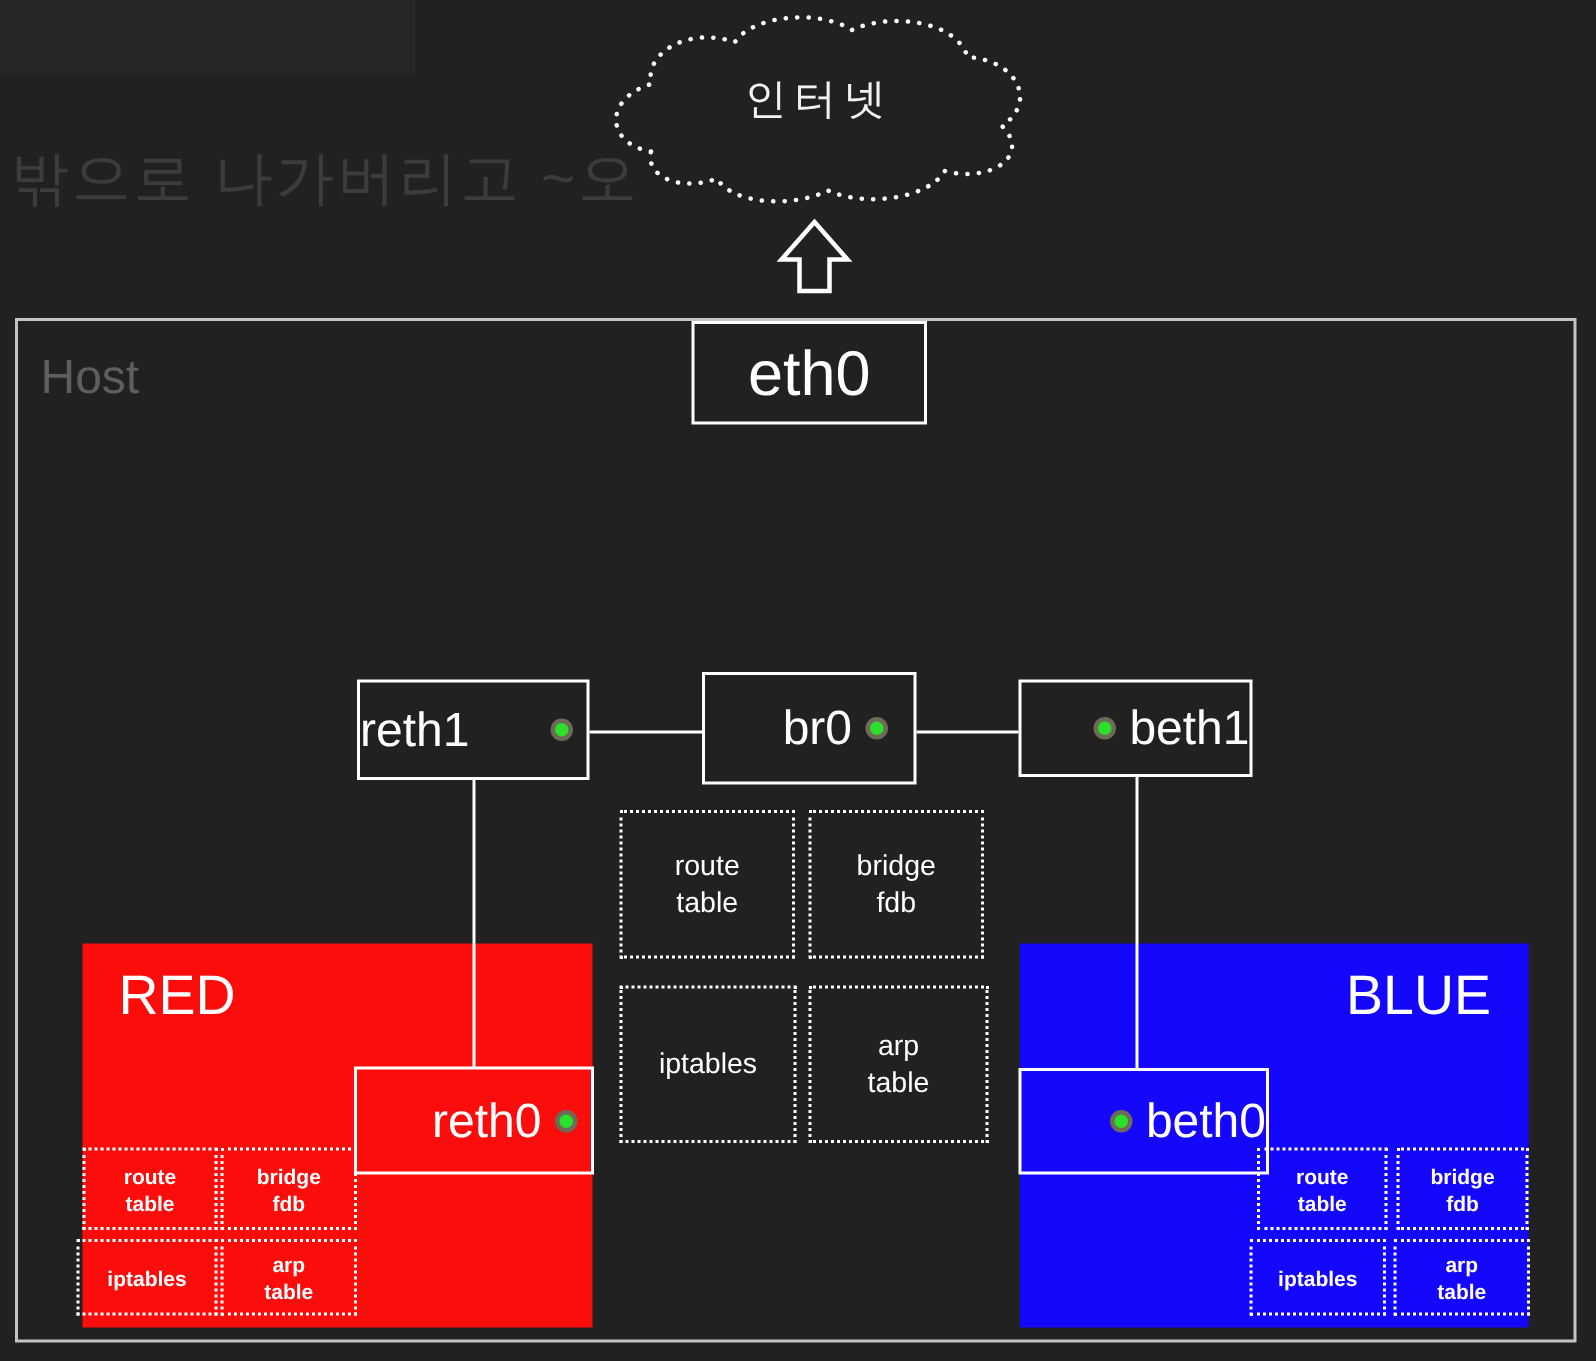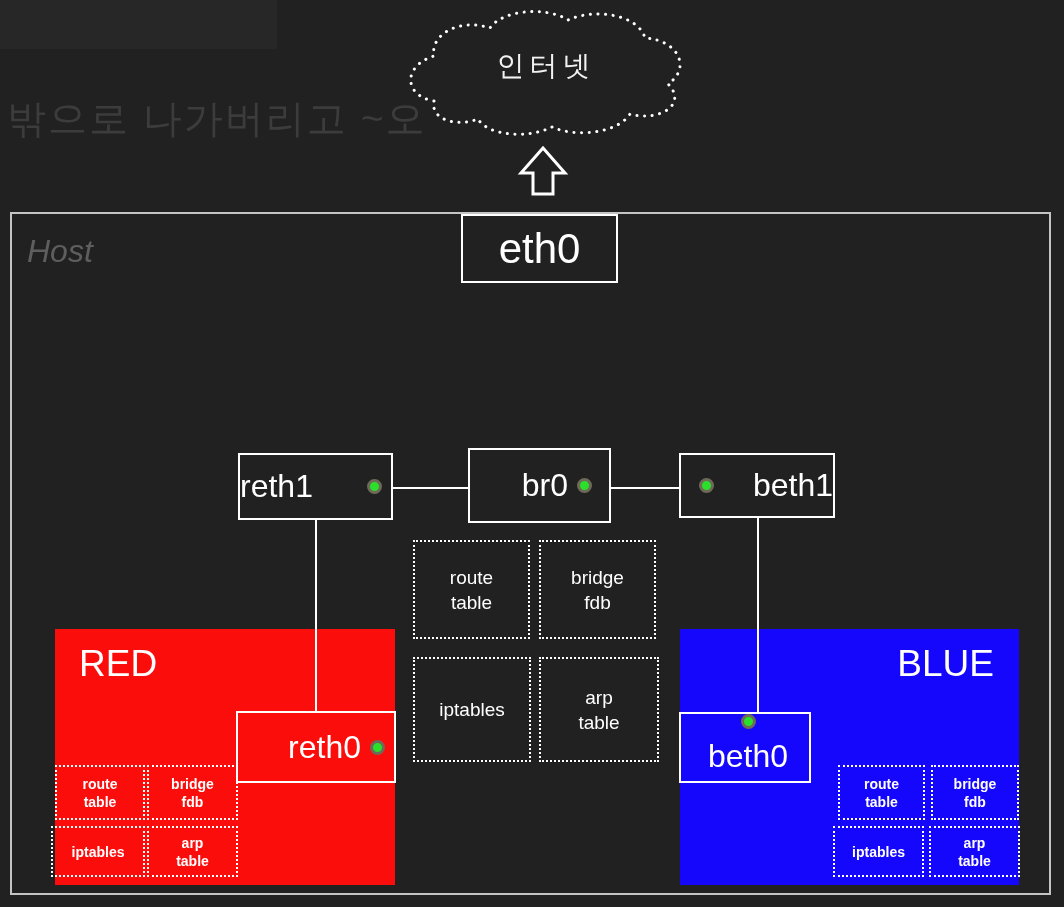--- a/index.html
+++ b/index.html
@@ -22,21 +22,21 @@
     position:absolute; left:398px; top:6px; width:296px; height:120px;
     display:flex; align-items:center; justify-content:center;
     font-size:28px; letter-spacing:5px; color:#f2f2f2;
   }
   .up-arrow-svg { position:absolute; left:515px; top:146px; width:56px; height:50px; }
 
   .host-box {
     position:absolute; left:10px; top:212px; width:1041px; height:683px;
     border:2px solid #c4c4c4;
   }
-  .host-label { position:absolute; left:27px; top:233px; font-size:32px; color:#5e5e5e;font-style:italic; }
+  .host-label { position:absolute; left:27px; top:233px; font-size:32px; color:#5e5e5e; }
 
   .ns { position:absolute; top:629px; height:256px; }
   .red-ns  { left:55px;  width:340px; background:#fb0d0c; }
   .blue-ns { left:680px; width:339px; background:#1507fb; }
   .ns-label { position:absolute; top:14px; font-size:37px; color:#ffffff;text-align:center; }
   .red-ns  .ns-label { left:24px; }
   .blue-ns .ns-label { right:25px; }
 
   .connector { position:absolute; background:#ffffff; }
   .conn-reth1-br0   { left:391px; top:487px; width:77px; height:2px; }
@@ -44,23 +44,23 @@
   .conn-reth1-reth0 { left:315px; top:518px; width:2px; height:194px; }
   .conn-beth1-beth0 { left:757px; top:516px; width:2px; height:197px; }
 
   .if-box {
     position:absolute; border:2px solid #ffffff; background:#212121;
     display:flex; align-items:center; font-size:32px; color:#ffffff;
   }
   .box-eth0  { left:461px; top:214px; width:157px; height:69px; justify-content:center; font-size:42px; }
   .box-reth1 { left:238px; top:453px; width:155px; height:67px; justify-content:space-between;  padding-right:9px;  gap:9px; }
   .box-br0   { left:468px; top:448px; width:143px; height:75px; justify-content:flex-end;  padding-right:17px; gap:9px; }
-  .box-beth1 { left:679px; top:453px; width:156px; height:65px; justify-content:space-between; padding-left:18px;  gap:9px; }
+  .box-beth1 { left:679px; top:453px; width:156px; height:65px; justify-content:flex-end; padding-left:18px;  gap:9px; }
   .box-reth0 { left:236px; top:711px; width:160px; height:72px; justify-content:flex-end;  padding-right:9px;  gap:9px; background:transparent; }
-  .box-beth0 { left:679px; top:712px; width:132px; height:71px; justify-content:flex-start; padding-left:6px;  gap:9px; background:transparent;flex-direction:column; }
+  .box-beth0 { left:679px; top:712px; width:167px; height:71px; justify-content:flex-end; padding-left:6px;  gap:9px; background:transparent; }
 
   .dot {
     width:15px; height:15px; border-radius:50%; flex:none;
     background:#2ae02a; border:3px solid #6e6a58;
   }
 
   .tbl {
     position:absolute; border:2px dotted #ffffff; color:#ffffff;
     display:flex; flex-direction:column; align-items:center; justify-content:center;
     text-align:center;

